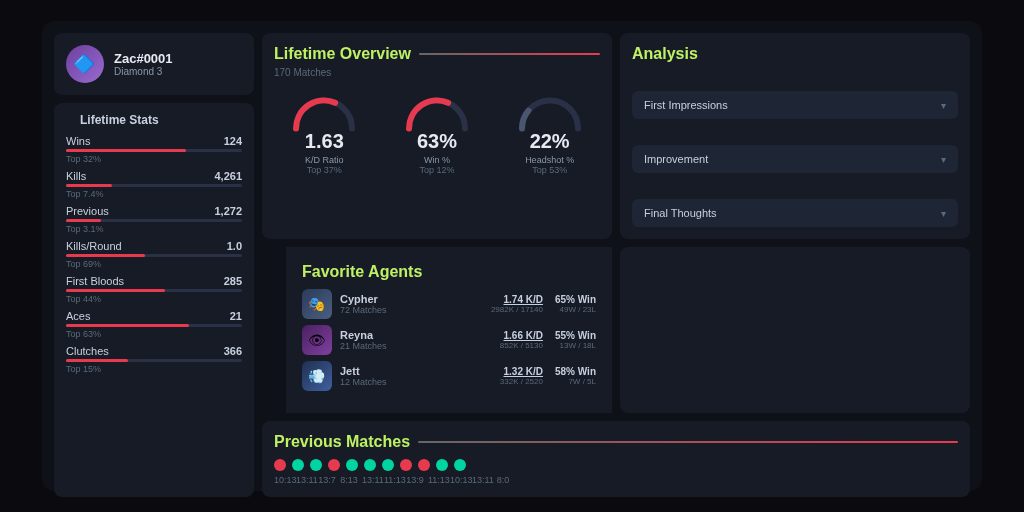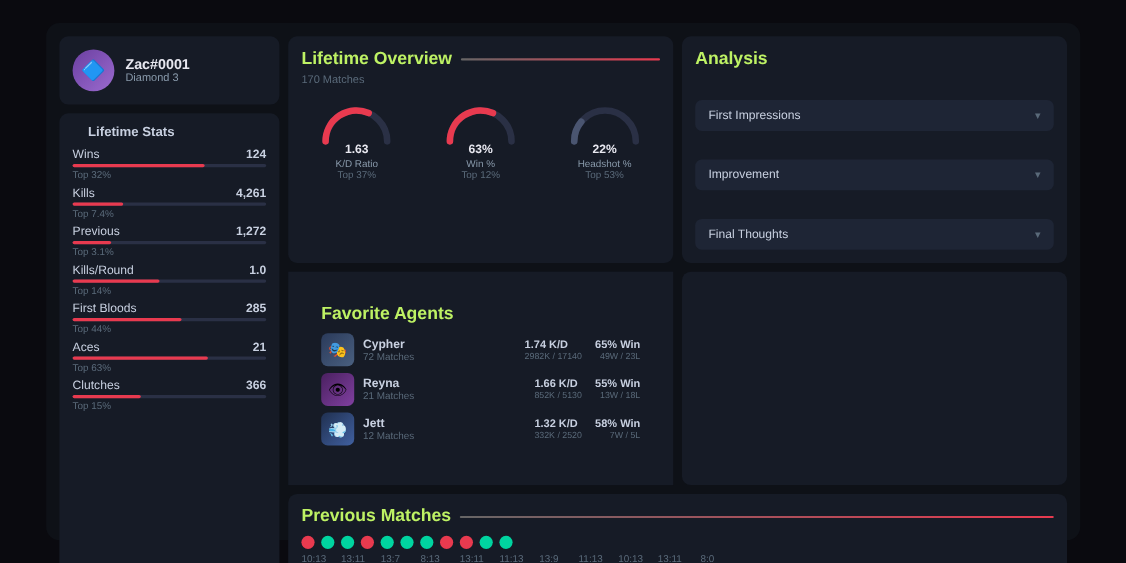--- a/index.html
+++ b/index.html
@@ -152,21 +152,21 @@
       display: flex;
       flex-direction: column;
       align-items: center;
     }
     .gauge-svg {
       width: 70px;
       height: 50px;
     }
     .gauge-value {
       color: #e8e8f0;
-      font-size: 11px;
+      font-size: 20px;
       font-weight: 700;
       text-align: center;
       margin-top: -8px;
     }
     .gauge-label {
       color: #8899aa;
       font-size: 9px;
       text-align: center;
       margin-top: 2px;
     }
@@ -207,21 +207,22 @@
     }
     
     .middle-row {
       display: grid;
       grid-template-columns: 1fr 1fr;
       gap: 8px;
     }
     .agents-card {
       background: #161b26;
       border-radius: 0;
-      padding: 30px;
+      padding: 16px;
+      margin-left: 24px;
     }
     .agent-row {
       display: flex;
       align-items: center;
       gap: 8px;
       margin-bottom: 6px;
     }
     .agent-avatar {
       width: 30px;
       height: 30px;
@@ -231,21 +232,21 @@
       align-items: center;
       justify-content: center;
       font-size: 14px;
     }
     .agent-avatar.cypher { background: linear-gradient(135deg, #2a3a5a, #4a6080); }
     .agent-avatar.reyna { background: linear-gradient(135deg, #4a2060, #8040a0); }
     .agent-avatar.jett { background: linear-gradient(135deg, #203050, #4060a0); }
     .agent-info { flex: 1; }
     .agent-name { color: #c8d0e0; font-size: 11px; font-weight: 600; }
     .agent-matches { color: #5a6a7a; font-size: 9px; }
-    .agent-kd { color: #c8d0e0; font-size: 10px; font-weight: 600; text-align: left; }
+    .agent-kd { color: #c8d0e0; font-size: 10px; font-weight: 600; text-align: right; text-decoration: underline; }
     .agent-kd-sub { color: #5a6a7a; font-size: 8px; text-align: right; }
     .agent-win { color: #c8d0e0; font-size: 10px; font-weight: 600; text-align: right; }
     .agent-win-sub { color: #5a6a7a; font-size: 8px; text-align: right; }
     .agent-stats { display: flex; gap: 12px; }
     .agent-stat-col { text-align: right; }
     
     .matches-card {
       background: #161b26;
       border-radius: 8px;
       padding: 12px;
@@ -259,21 +260,21 @@
     .match-dot {
       width: 12px;
       height: 12px;
       border-radius: 50%;
       flex-shrink: 0;
     }
     .dot-win { background: #00d4a0; }
     .dot-loss { background: #e83a4f; }
     .match-scores {
       display: flex;
-      gap: 18px;
+      gap: 4px;
       margin-top: 4px;
     }
     .match-score {
       color: #5a6a7a;
       font-size: 9px;
       width: 18px;
       text-align: center;
       flex-shrink: 0;
     }
   </style>
@@ -326,21 +327,21 @@
       <div class="stat-pct">Top 3.1%</div>
     </div>
           <div class="stat-row">
       <div class="stat-header">
         <span class="stat-name">Kills/Round</span>
         <span class="stat-value">1.0</span>
       </div>
       <div class="stat-bar-bg">
         <div class="stat-bar-fill" style="width:45%"></div>
       </div>
-      <div class="stat-pct">Top 14%</div>
+      <div class="stat-pct">Top 69%</div>
     </div>
           <div class="stat-row">
       <div class="stat-header">
         <span class="stat-name">First Bloods</span>
         <span class="stat-value">285</span>
       </div>
       <div class="stat-bar-bg">
         <div class="stat-bar-fill" style="width:56%"></div>
       </div>
       <div class="stat-pct">Top 44%</div>

